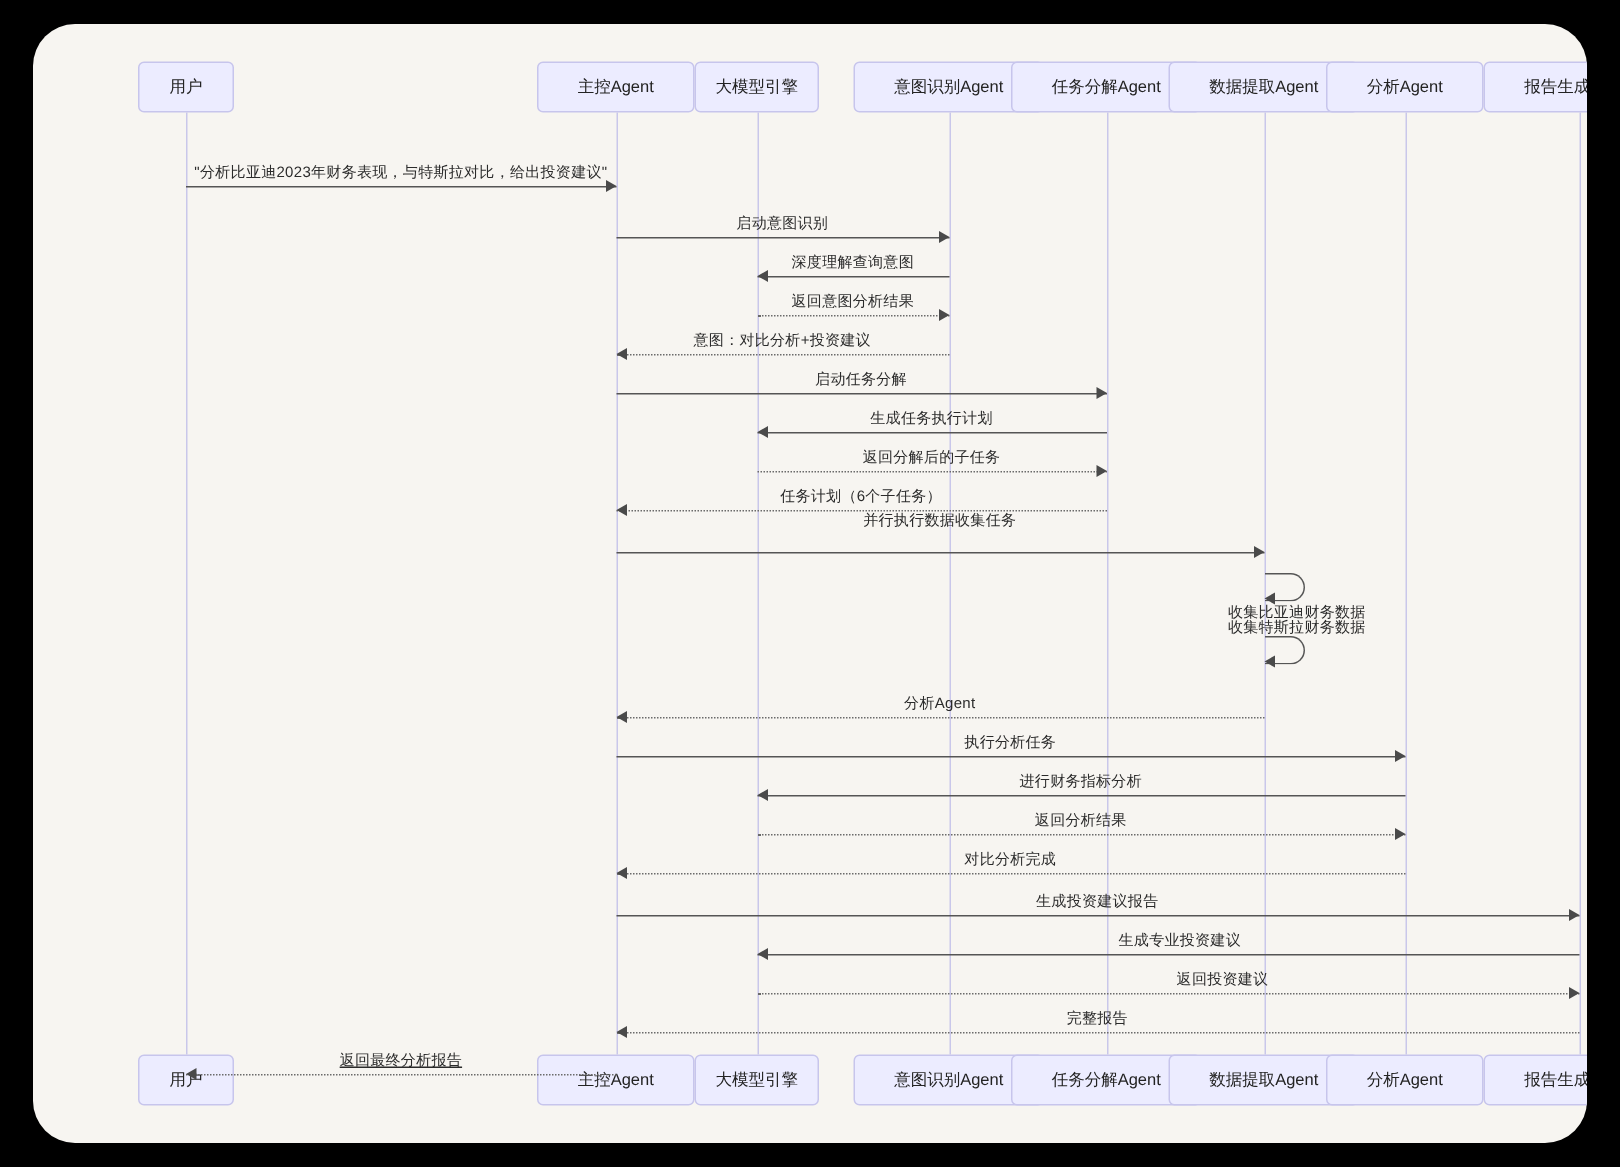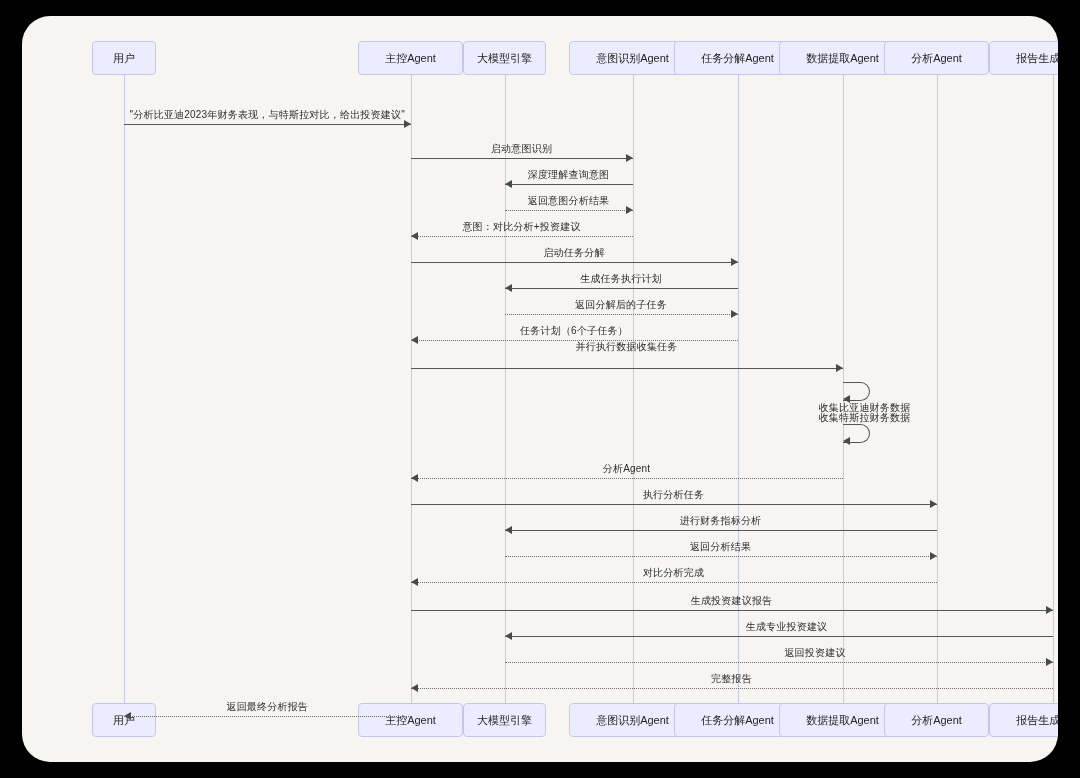--- a/index.html
+++ b/index.html
@@ -166,15 +166,15 @@
       <div class="arrow-head left" style="left: 482.5px; top: 616px;"></div>
       <div class="msg-label" style="left: 756.5px; top: 604px; padding-left: 16px;">生成专业投资建议</div>
       <div class="msg-line dotted" style="left: 482.5px; top: 646px; width: 548px;"></div>
       <div class="arrow-head right" style="left: 1023.5px; top: 642px;"></div>
       <div class="msg-label" style="left: 793px; top: 630px;">返回投资建议</div>
       <div class="msg-line dotted" style="left: 388.5px; top: 672px; width: 642px;"></div>
       <div class="arrow-head left" style="left: 388.5px; top: 668px;"></div>
       <div class="msg-label" style="left: 709.5px; top: 656px;">完整报告</div>
       <div class="msg-line dotted" style="left: 102px; top: 700px; width: 286.5px;"></div>
       <div class="arrow-head left" style="left: 102px; top: 696px;"></div>
-      <div class="msg-label" style="left: 245.25px; top: 684px;">返回最终分析报告</div>
+      <div class="msg-label" style="left: 245.25px; top: 684px; text-decoration: underline;">返回最终分析报告</div>
     </div>
 </div>
 
 </body></html>

